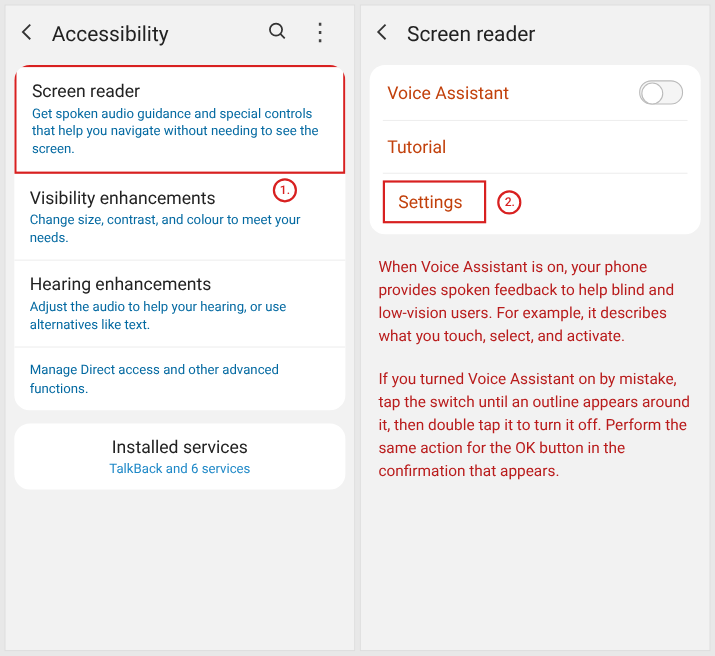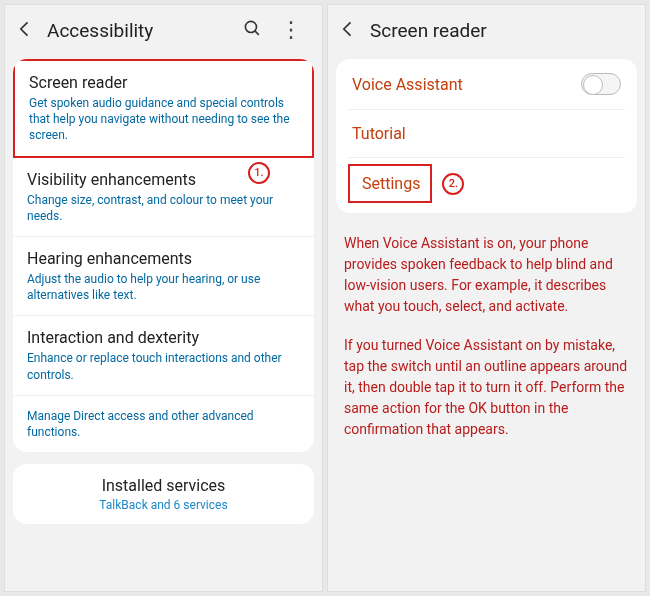--- a/index.html
+++ b/index.html
@@ -109,21 +109,21 @@
       background: #fff;
       border: 1px solid #bbb;
       border-radius: 50%;
     }
     .settings-wrap {
       position: relative;
       display: inline-block;
     }
     .settings-row {
       border: 2px solid #d82020;
-      padding: 8px 10px 8px 12px;
+      padding: 8px 20px 8px 12px;
       display: inline-block;
     }
     .callout-2 {
       position: absolute;
       left: calc(100% + 10px);
       top: 50%;
       transform: translateY(-50%);
       width: 22px;
       height: 22px;
       border: 2px solid #d82020;
@@ -176,24 +176,20 @@
     </div>
     <div class="item">
       <div class="item-title">Visibility enhancements</div>
       <div class="item-desc">Change size, contrast, and colour to meet your needs.</div>
     </div>
     <div class="item">
       <div class="item-title">Hearing enhancements</div>
       <div class="item-desc">Adjust the audio to help your hearing, or use alternatives like text.</div>
     </div>
     <div class="item">
-      <div class="item-title">Interaction and dexterity</div>
-      <div class="item-desc">Enhance or replace touch interactions and other controls.</div>
-    </div>
-    <div class="item">
       <div class="item-desc">Manage Direct access and other advanced functions.</div>
     </div>
   </div>
 
   <div class="card" style="padding:12px 14px;text-align:center;">
     <div class="item-title">Installed services</div>
     <div class="item-link">TalkBack and 6 services</div>
   </div>
 </div>
 

